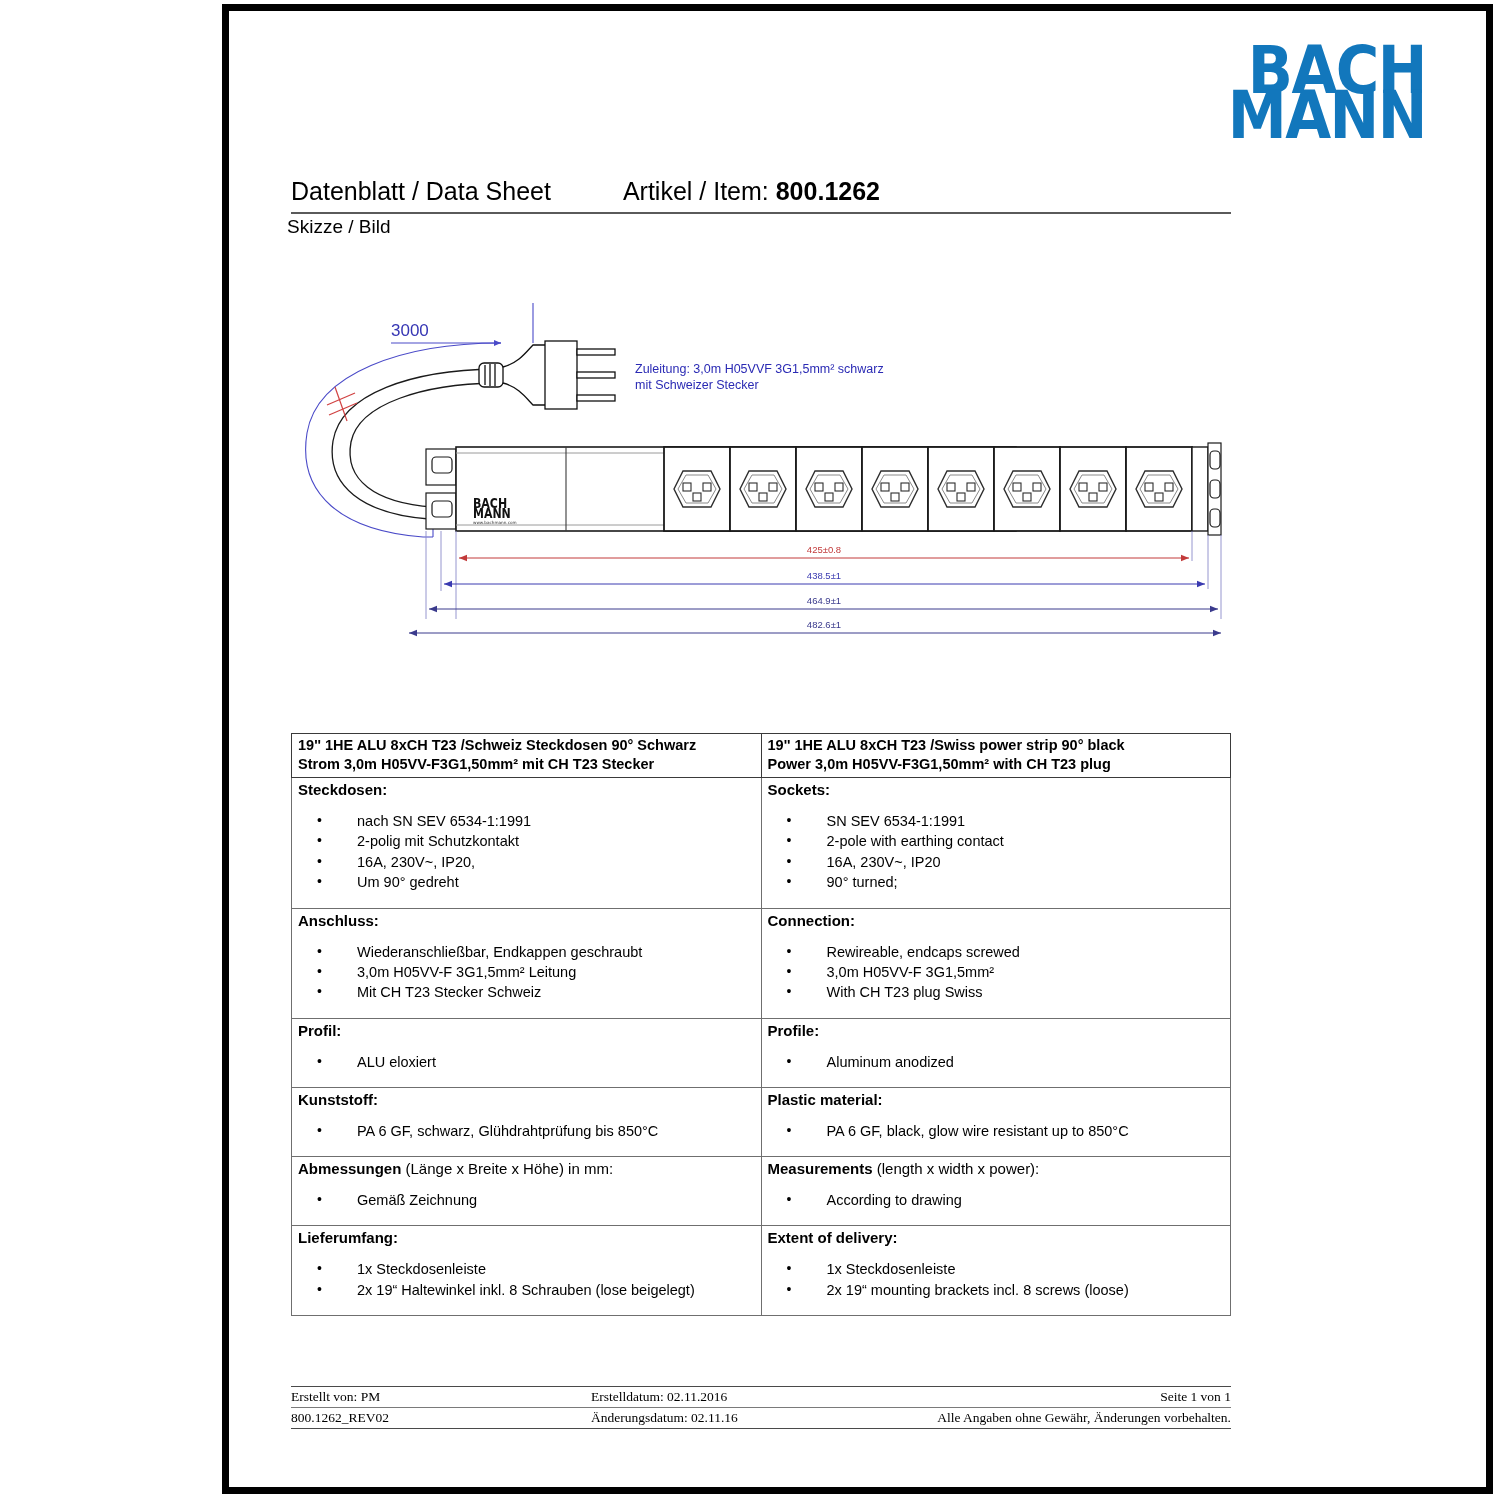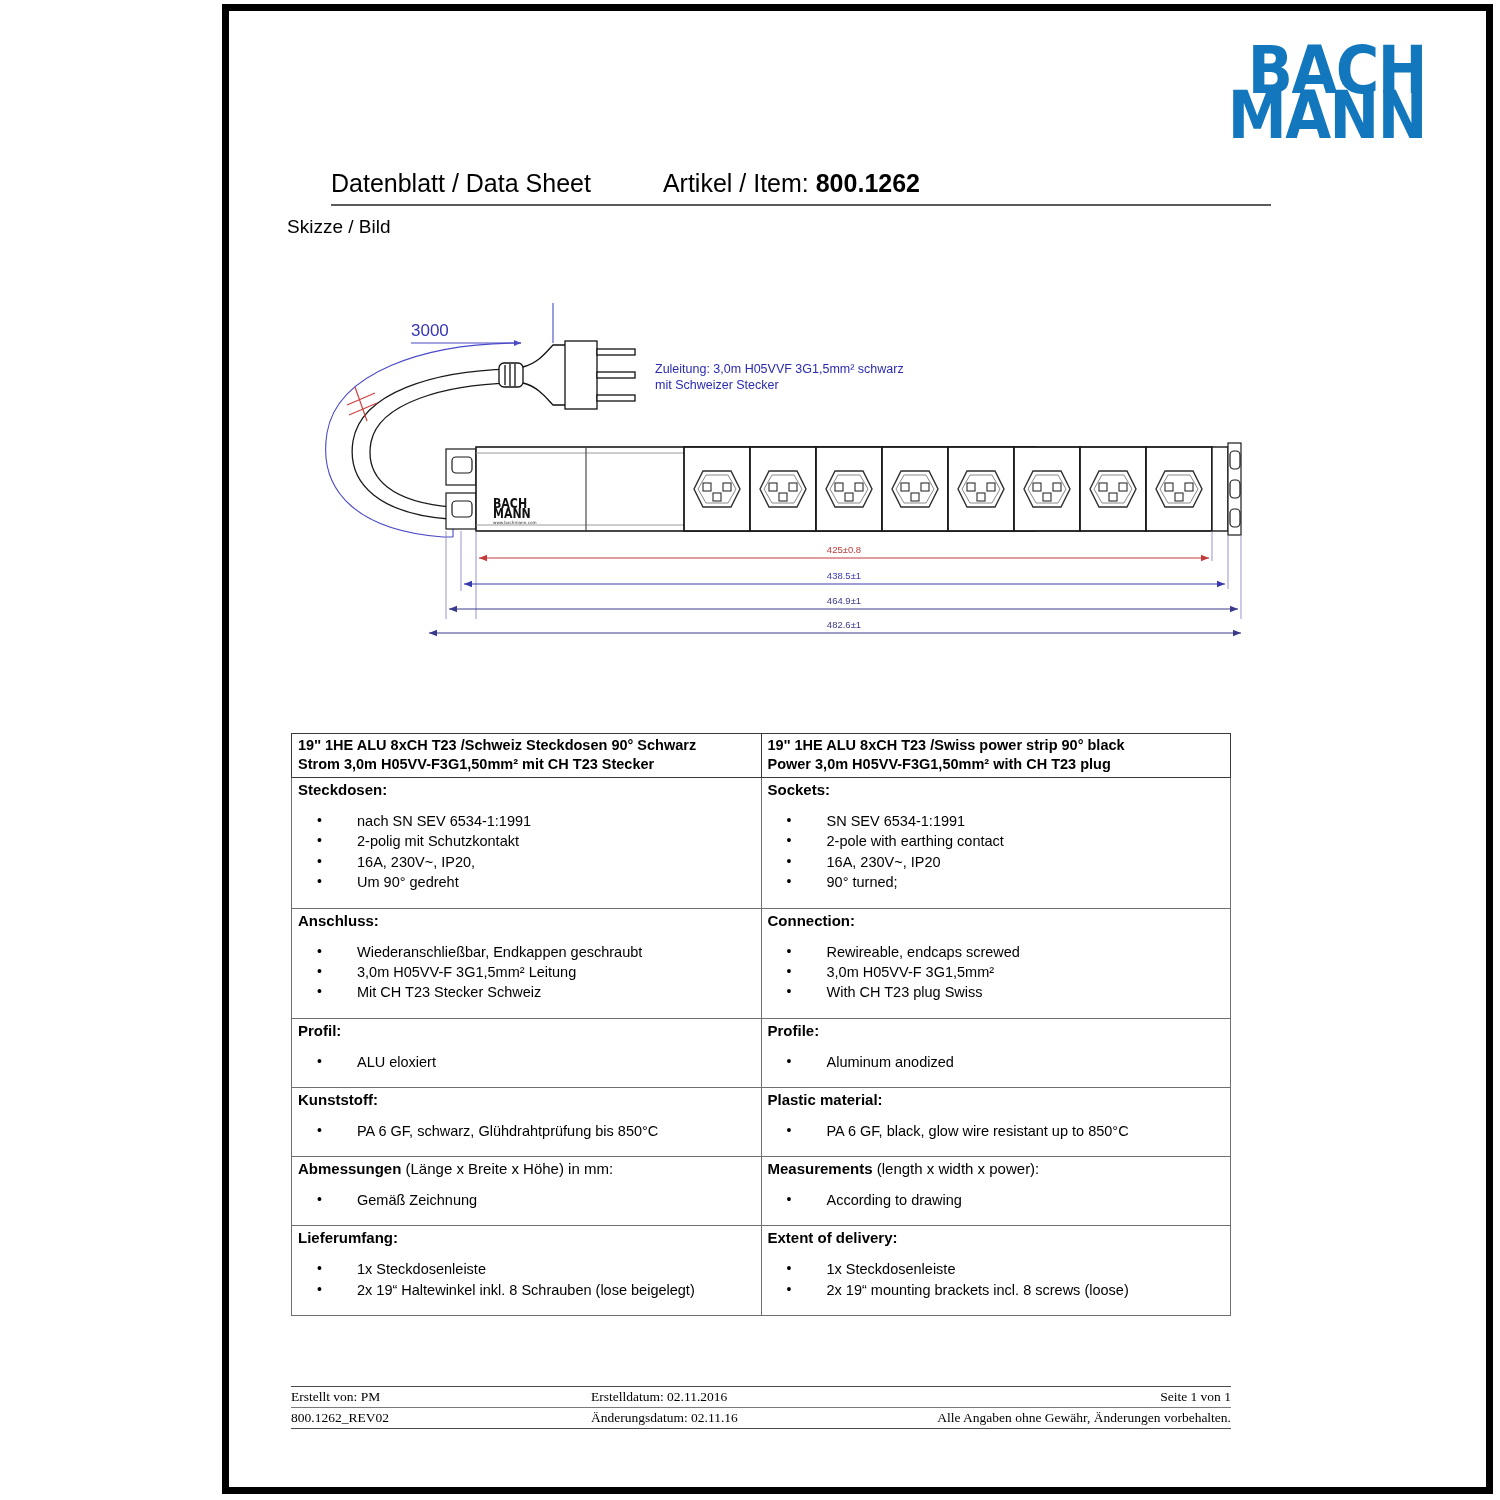--- a/index.html
+++ b/index.html
@@ -52,27 +52,26 @@
     letter-spacing: -1.5px;
     color: #1277bc;
     display: block;
     transform: scaleX(1.06) scaleY(1.18);
     transform-origin: right center;
   }
 
   #doc-title-row {
     position: absolute;
     left: 62px;
-    top: 158px;
+    top: 166px;
     width: 940px;
     border-bottom: 2px solid #5a5a5a;
     padding-bottom: 6px;
     display: flex;
     align-items: baseline;
-    margin-left: 40px;
   }
   #doc-title-row .t-main {
     font-size: 25px;
     color: #000;
     white-space: nowrap;
   }
   #doc-title-row .t-item {
     font-size: 25px;
     color: #000;
     margin-left: 72px;
@@ -84,21 +83,21 @@
     position: absolute;
     left: 58px;
     top: 205px;
     font-size: 19px;
     color: #000;
   }
 
   
   #drawing {
     position: absolute;
-    left: 74px;
+    left: 54px;
     top: 270px;
     width: 940px;
     height: 370px;
   }
   #drawing svg { display: block; }
 
   
   #spec-table {
     position: absolute;
     left: 62px;

